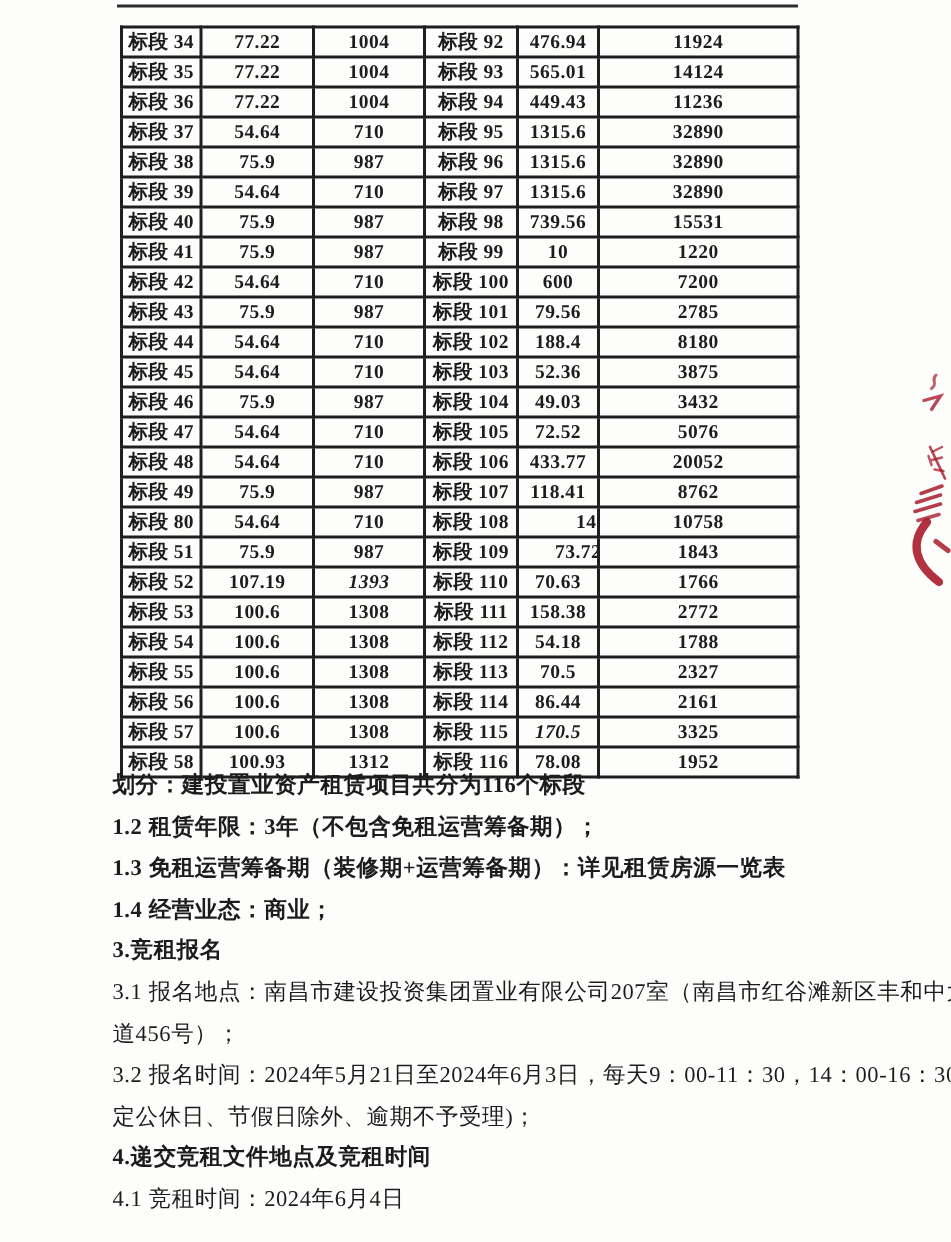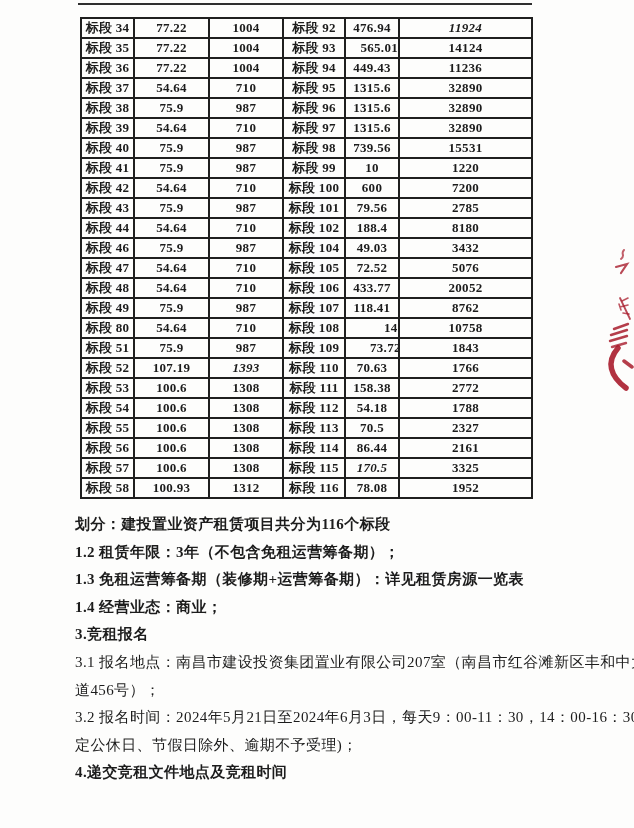--- a/index.html
+++ b/index.html
@@ -60,28 +60,28 @@
         <col style="width:54px">
         <col style="width:133px">
     </colgroup>
     <tbody>
         <tr>
           <td style="border-color: rgb(31, 31, 31);">标段 34</td>
           <td style="border-color: rgb(31, 31, 31);">77.22</td>
           <td style="border-color: rgb(31, 31, 31);">1004</td>
           <td style="border-color: rgb(31, 31, 31);">标段 92</td>
           <td style="border-color: rgb(31, 31, 31);">476.94</td>
-          <td style="border-color: rgb(31, 31, 31); font-style: italic;">11924</td>
+          <td style="border-color: rgb(31, 31, 31);">11924</td>
         </tr>
         <tr>
           <td style="border-color: rgb(31, 31, 31);">标段 35</td>
           <td style="border-color: rgb(31, 31, 31);">77.22</td>
           <td style="border-color: rgb(31, 31, 31);">1004</td>
           <td style="border-color: rgb(31, 31, 31);">标段 93</td>
-          <td style="border-color: rgb(31, 31, 31); text-align: right;">565.01</td>
+          <td style="border-color: rgb(31, 31, 31);">565.01</td>
           <td style="border-color: rgb(31, 31, 31);">14124</td>
         </tr>
         <tr>
           <td style="border-color: rgb(31, 31, 31);">标段 36</td>
           <td style="border-color: rgb(31, 31, 31);">77.22</td>
           <td style="border-color: rgb(31, 31, 31);">1004</td>
           <td style="border-color: rgb(31, 31, 31);">标段 94</td>
           <td style="border-color: rgb(31, 31, 31);">449.43</td>
           <td style="border-color: rgb(31, 31, 31);">11236</td>
         </tr>
@@ -141,20 +141,28 @@
           <td style="border-color: rgb(31, 31, 31);">79.56</td>
           <td style="border-color: rgb(31, 31, 31);">2785</td>
         </tr>
         <tr>
           <td style="border-color: rgb(31, 31, 31);">标段 44</td>
           <td style="border-color: rgb(31, 31, 31);">54.64</td>
           <td style="border-color: rgb(31, 31, 31);">710</td>
           <td style="border-color: rgb(31, 31, 31);">标段 102</td>
           <td style="border-color: rgb(31, 31, 31);">188.4</td>
           <td style="border-color: rgb(31, 31, 31);">8180</td>
+        </tr>
+        <tr>
+          <td style="border-color: rgb(31, 31, 31);">标段 45</td>
+          <td style="border-color: rgb(31, 31, 31);">54.64</td>
+          <td style="border-color: rgb(31, 31, 31);">710</td>
+          <td style="border-color: rgb(31, 31, 31);">标段 103</td>
+          <td style="border-color: rgb(31, 31, 31);">52.36</td>
+          <td style="border-color: rgb(31, 31, 31);">3875</td>
         </tr>
         <tr>
           <td style="border-color: rgb(31, 31, 31);">标段 46</td>
           <td style="border-color: rgb(31, 31, 31);">75.9</td>
           <td style="border-color: rgb(31, 31, 31);">987</td>
           <td style="border-color: rgb(31, 31, 31);">标段 104</td>
           <td style="border-color: rgb(31, 31, 31);">49.03</td>
           <td style="border-color: rgb(31, 31, 31);">3432</td>
         </tr>
         <tr>
@@ -260,20 +268,21 @@
       <div class="para bold">划分：建投置业资产租赁项目共分为116个标段</div>
       <div class="para bold">1.2 租赁年限：3年（不包含免租运营筹备期）；</div>
       <div class="para bold">1.3 免租运营筹备期（装修期+运营筹备期）：详见租赁房源一览表</div>
       <div class="para bold">1.4 经营业态：商业；</div>
       <div class="para bold">3.竞租报名</div>
       <div class="para">3.1 报名地点：南昌市建设投资集团置业有限公司207室（南昌市红谷滩新区丰和中大</div>
       <div class="para">道456号）；</div>
       <div class="para">3.2 报名时间：2024年5月21日至2024年6月3日，每天9：00-11：30，14：00-16：30(法</div>
       <div class="para">定公休日、节假日除外、逾期不予受理)；</div>
       <div class="para bold">4.递交竞租文件地点及竞租时间</div>
+      <div class="para">4.1 竞租时间：2024年6月4日</div>
     </div>
 
   <div class="stamp" style="color: rgb(168, 28, 44);">
     <svg viewBox="0 0 39 150" xmlns="http://www.w3.org/2000/svg">
       <g fill="none" stroke="currentColor" stroke-linecap="round">
         <path d="M29 7 C 25 11, 31 12, 26 16" stroke-width="2" opacity="0.7"></path>
         <path d="M21 24 l11 -3 l-6 9" stroke-width="2.2" opacity="0.8"></path>
         <path d="M25 55 L35 76" stroke-width="1.8" opacity="0.8"></path>
         <path d="M27 58 l6 -3 M25 64 l8 -2 M28 70 l6 1 M24 61 l2 6" stroke-width="1.6" opacity="0.75"></path>
         <path d="M19 86 l14 -5" stroke-width="2.4" opacity="0.85"></path>

